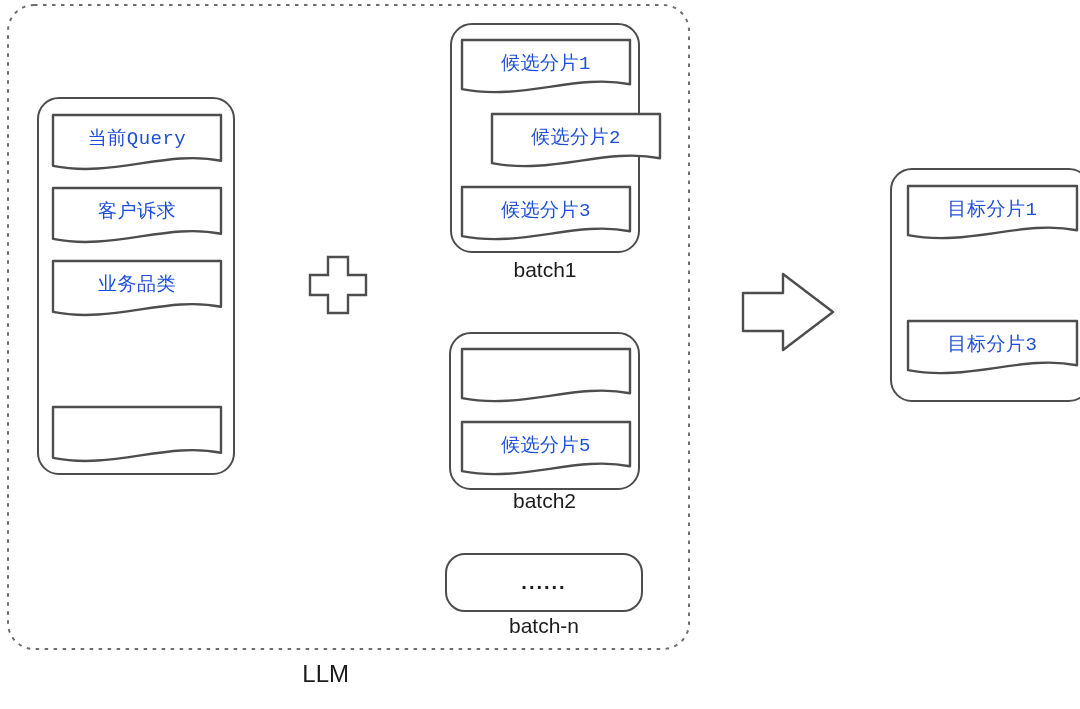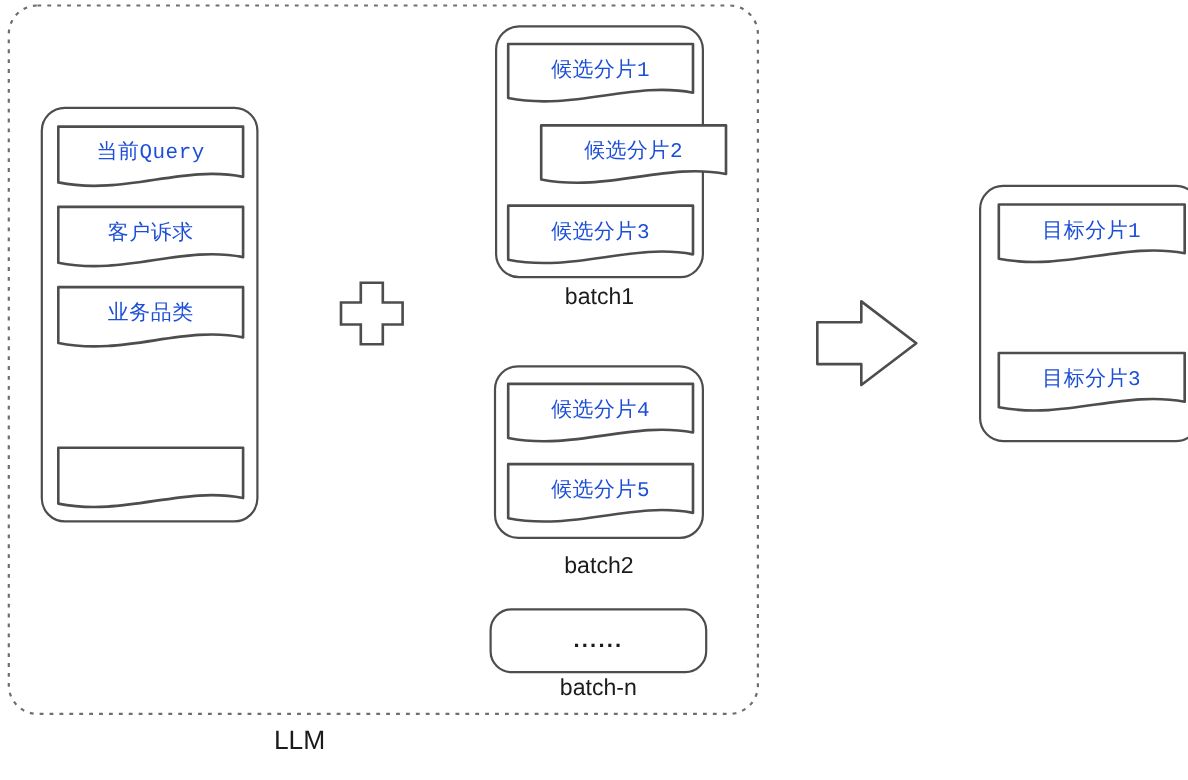--- a/index.html
+++ b/index.html
@@ -67,21 +67,21 @@
     letter-spacing: 2px;
     color: #1b1b1b;
     border-radius: 20px;
   }
 
   .llm-label {
     position: absolute;
     left: 249px;
     top: 660px;
     width: 100px;
-    text-align: left;
+    text-align: right;
     font-size: 24px;
     color: #1b1b1b;
   }
 </style>
 </head>
 <body>
 
 <div class="canvas">
 
   <svg class="layer" width="1080" height="709">
@@ -149,31 +149,30 @@
     </div>
   </div>
   <div class="group-label" style="left:450px; top:258px; width:190px;">batch1</div>
 
   <div class="panel" style="left:449px; top:332px; width:191px; height:158px;">
 
     <div class="doc" style="left:9px; top:13px; height:61px;">
       <svg class="doc-svg" viewBox="0 0 172 62" preserveAspectRatio="none">
         <path d="M2,2 L170,2 L170,47 C115,36 62,64 2,52 Z" fill="#ffffff" stroke="#4d4d4d" stroke-width="2.4" stroke-linejoin="round"></path>
       </svg>
-      <span class="doc-label">候选分片4</span>
     </div>
 
     <div class="doc" style="left:9px; top:86px; height:61px;">
       <svg class="doc-svg" viewBox="0 0 172 62" preserveAspectRatio="none">
         <path d="M2,2 L170,2 L170,47 C115,36 62,64 2,52 Z" fill="#ffffff" stroke="#4d4d4d" stroke-width="2.4" stroke-linejoin="round"></path>
       </svg>
       <span class="doc-label">候选分片5</span>
     </div>
   </div>
-  <div class="group-label" style="left:449px; top:503px; width:191px;">batch2</div>
+  <div class="group-label" style="left:449px; top:489px; width:191px;">batch2</div>
 
   <div class="panel ellipsis-panel" style="left:445px; top:553px; width:198px; height:59px;">
     <span>......</span>
   </div>
   <div class="group-label" style="left:445px; top:614px; width:198px;">batch-n</div>
 
   <svg class="abs" style="left:741px; top:272px;" width="94" height="80" viewBox="0 0 94 80">
     <polygon points="2,21 42,21 42,2 92,40 42,78 42,59 2,59" fill="#ffffff" stroke="#4d4d4d" stroke-width="2.4" stroke-linejoin="round"></polygon>
   </svg>
 

